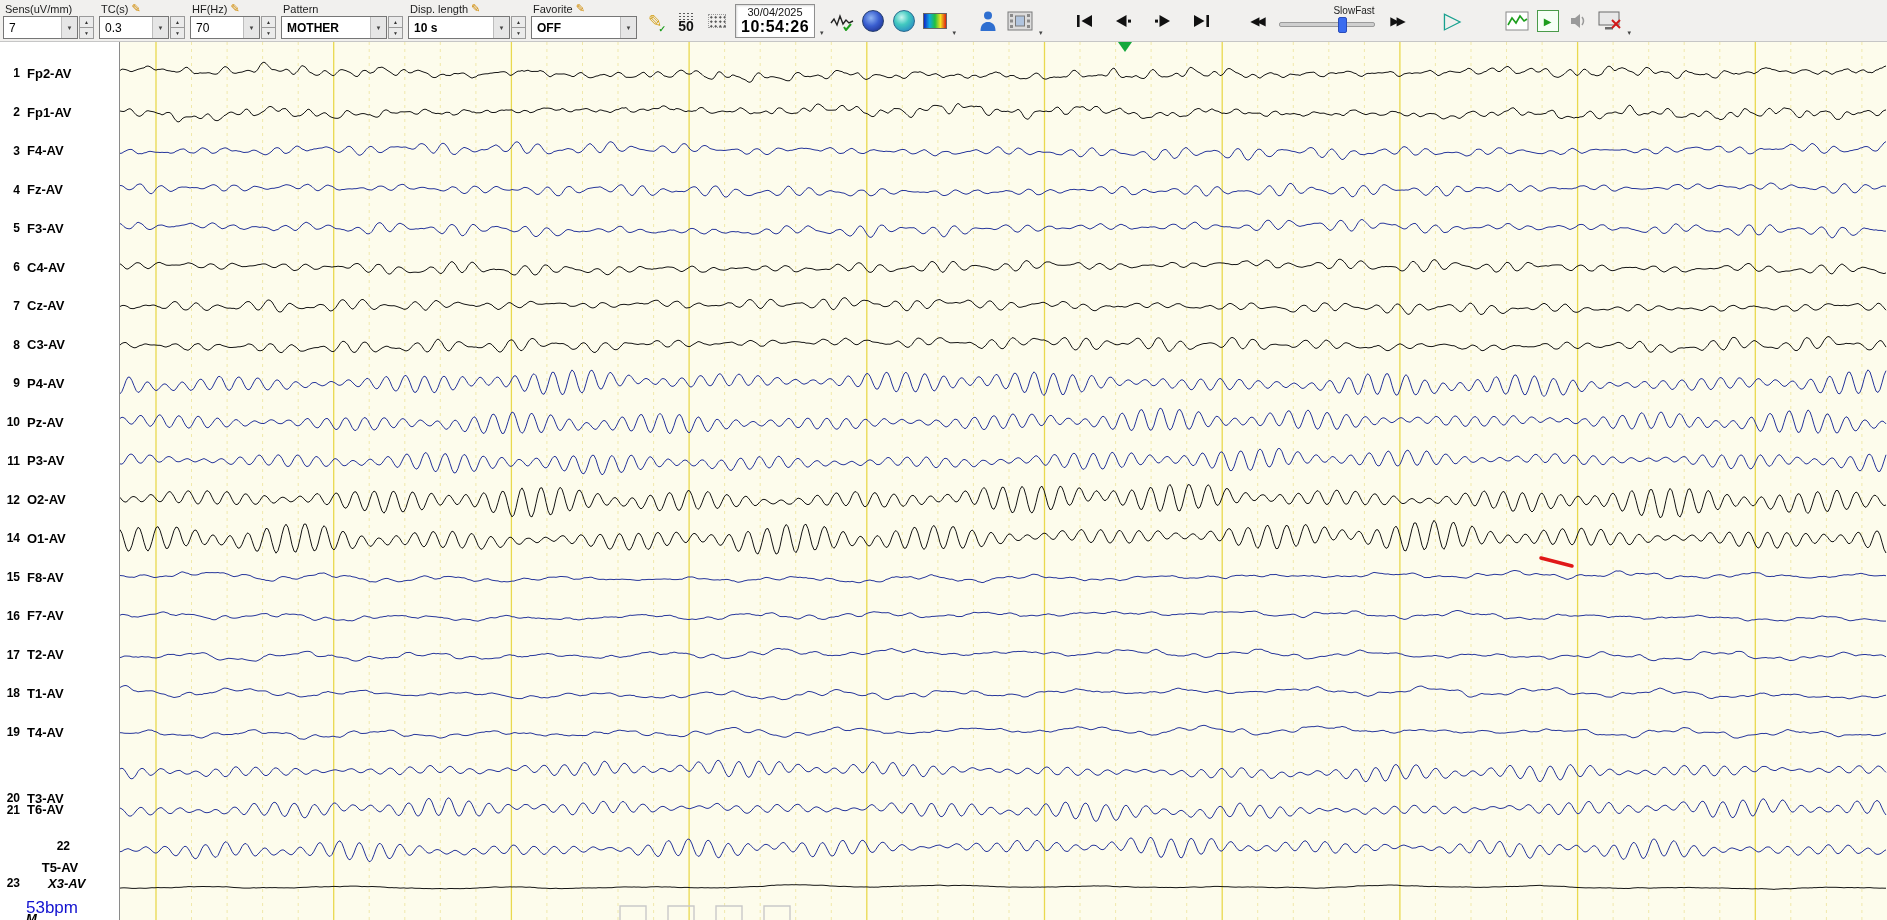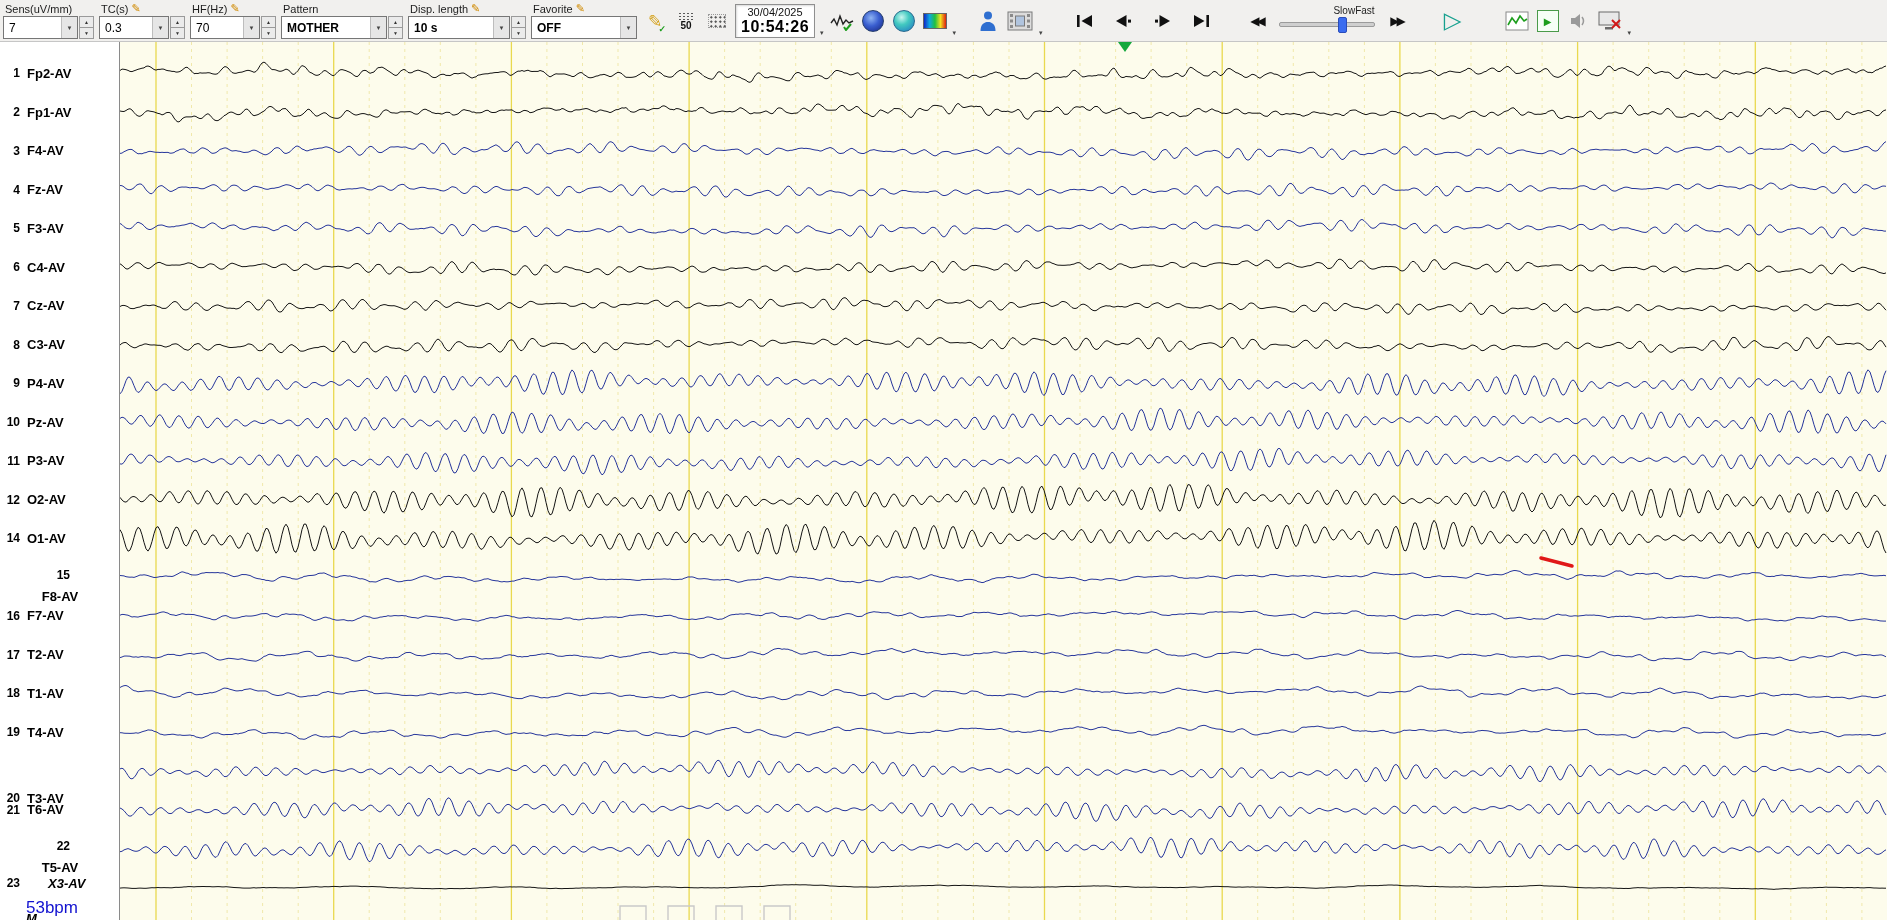--- a/index.html
+++ b/index.html
@@ -20,21 +20,21 @@
   .w75{width:75px}.w70{width:70px}.w106{width:106px}.w92{width:102px}
   .spinner{display:flex;flex-direction:column;width:15px;height:23px;margin-left:1px}
   .spinner div{flex:1;border:1px solid #9a9a9a;background:#ebebeb;font-size:5px;line-height:10px;text-align:center;color:#333;cursor:pointer}
   .spinner div+div{border-top:none}
 
   .icon-btn{height:30px;min-width:26px;margin-top:5px;display:flex;flex-direction:column;align-items:center;
             justify-content:center;cursor:pointer;position:relative;border:1px solid transparent}
   .pen-glyph{font-size:17px;color:#d4a017;line-height:17px}
   .pen-check{position:absolute;right:1px;bottom:1px;font-size:9px;color:#1d9e1d;font-weight:bold}
   .dotgrid{width:16px;height:9px;background-image:radial-gradient(#5a5a5a 0.9px,transparent 1px);background-size:4px 3px}
-  .notch-num{font-size:10px;font-weight:bold;color:#111;line-height:10px}
+  .notch-num{font-size:14px;font-weight:bold;color:#111;line-height:10px}
   .egrid{width:18px;height:14px;background-image:radial-gradient(#4a4a4a 1px,transparent 1.2px);background-size:4.5px 4.5px;border:1px dotted #999}
   .datetime{margin-top:3px;border:1px solid #8f8f8f;background:#fff;padding:1px 5px;text-align:center;box-shadow:inset 1px 1px 2px rgba(0,0,0,.15)}
   .datetime .date{font-size:11px;color:#111;white-space:nowrap}
   .datetime .time{font-size:16px;font-weight:bold;color:#000;white-space:nowrap;letter-spacing:.5px}
   .mini-chevron{align-self:flex-end;margin-bottom:3px;font-size:7px;color:#444;cursor:pointer}
   .circle-icon{width:22px;height:22px;border-radius:50%}
   .brain-grad{background:radial-gradient(circle at 40% 35%,#8fb4f2 0%,#3a5fd0 45%,#15247e 100%);border:1px solid #28406e}
   .sphere-grad{background:radial-gradient(circle at 38% 32%,#c8f6ef 0%,#42c9c0 40%,#1f74c4 100%);border:1px solid #2a6a8e}
   .cmap{width:24px;height:16px;border:1px solid #666;background:linear-gradient(90deg,#1028c8,#10a8e0,#20c040,#f0e020,#e02010)}
 
@@ -359,21 +359,21 @@
           <span class="chlabel">P3-AV</span>
         </div>
         <div class="chrow" style="top: 448.65px;">
           <span class="chnum">12</span>
           <span class="chlabel">O2-AV</span>
         </div>
         <div class="chrow" style="top: 487.4px;">
           <span class="chnum">14</span>
           <span class="chlabel">O1-AV</span>
         </div>
-        <div class="chrow" style="top: 526.15px; flex-direction: column;">
+        <div class="chrow" style="top: 526.15px;">
           <span class="chnum">15</span>
           <span class="chlabel">F8-AV</span>
         </div>
         <div class="chrow" style="top: 564.9px;">
           <span class="chnum">16</span>
           <span class="chlabel">F7-AV</span>
         </div>
         <div class="chrow" style="top: 603.65px;">
           <span class="chnum">17</span>
           <span class="chlabel">T2-AV</span>

